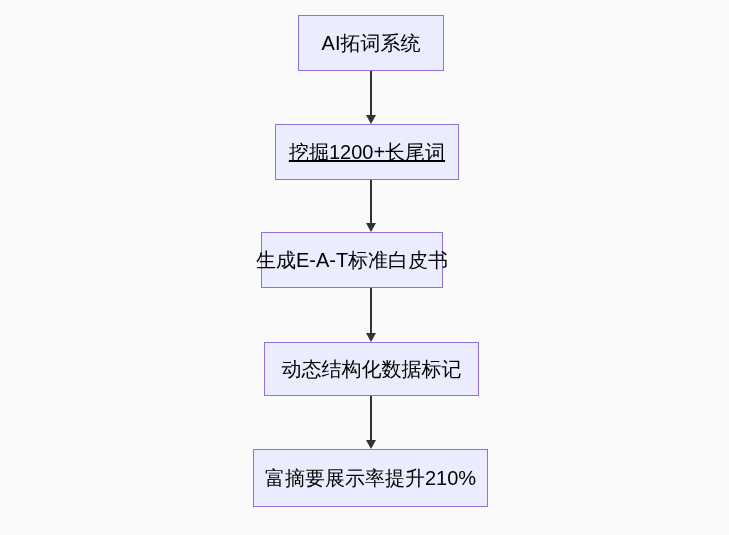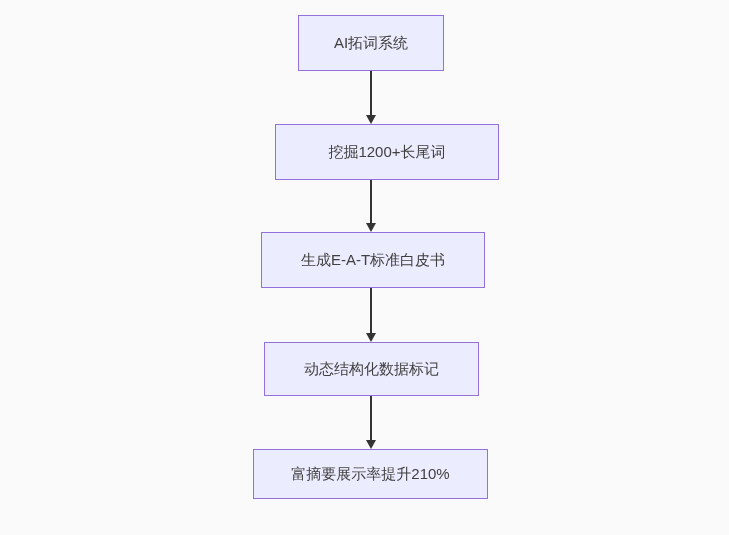--- a/index.html
+++ b/index.html
@@ -13,33 +13,33 @@
     width: 729px;
     height: 535px;
     background: #fafafa;
     overflow: hidden;
   }
   .node {
     position: absolute;
     box-sizing: border-box;
     background: #ececff;
     border: 1.5px solid #9370db;
-    color: #404040;
+    color: #000000;
     display: flex;
     align-items: center;
     justify-content: center;
-    font-size: 15px;
+    font-size: 20px;
     text-align: center;
     white-space: nowrap;
   }
   .n1 { left: 298px; top: 15px;  width: 146px; height: 56px; }
-  .n2 { left: 275px; top: 124px; width: 224px; height: 56px; }
-  .n3 { left: 261px; top: 232px; width: 224px; height: 56px; }
+  .n2 { left: 275px; top: 124px; width: 184px; height: 56px; text-decoration: underline; }
+  .n3 { left: 261px; top: 232px; width: 182px; height: 56px; }
   .n4 { left: 264px; top: 342px; width: 215px; height: 54px; align-items: center; }
-  .n5 { left: 253px; top: 449px; width: 235px; height: 50px; }
+  .n5 { left: 253px; top: 449px; width: 235px; height: 58px; }
   .edge {
     position: absolute;
     left: 365px;
     width: 12px;
   }
   .e1 { top: 71px;  height: 53px; }
   .e2 { top: 180px; height: 52px; }
   .e3 { top: 288px; height: 54px; }
   .e4 { top: 396px; height: 53px; }
   .edge .line {

